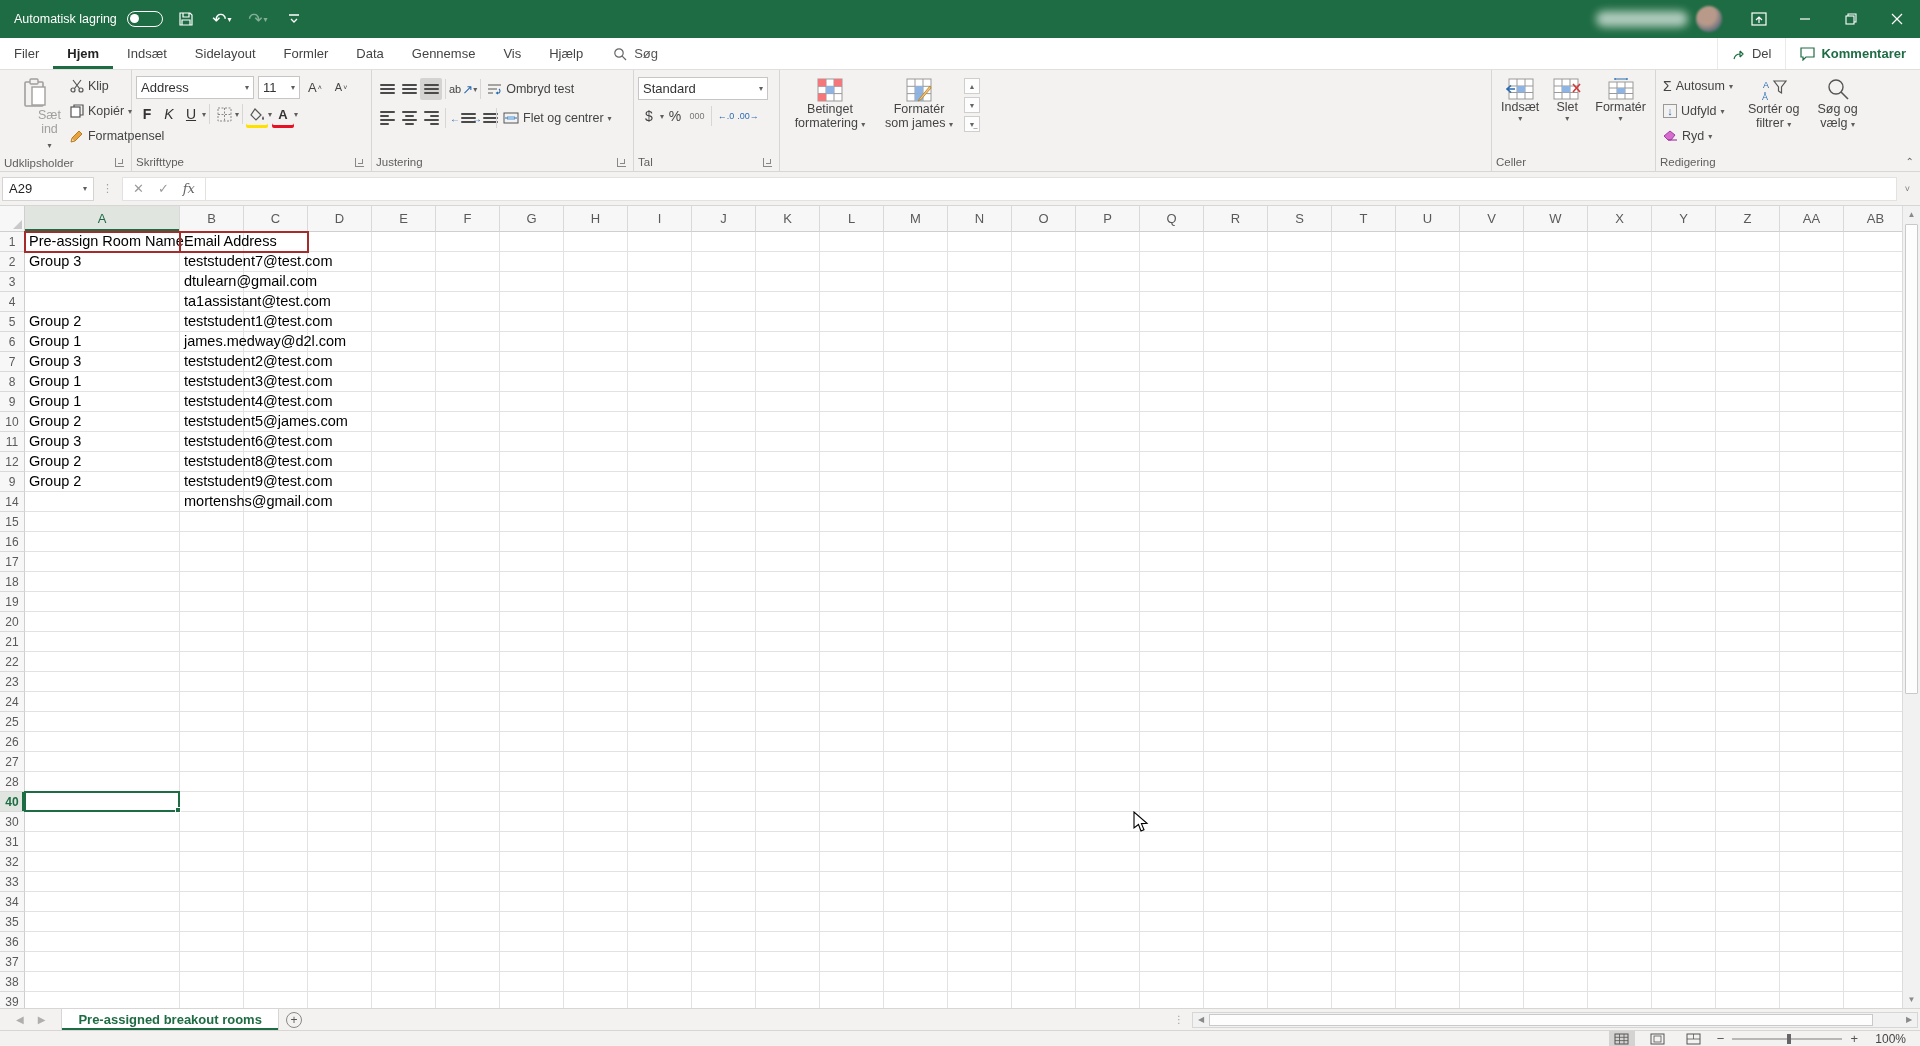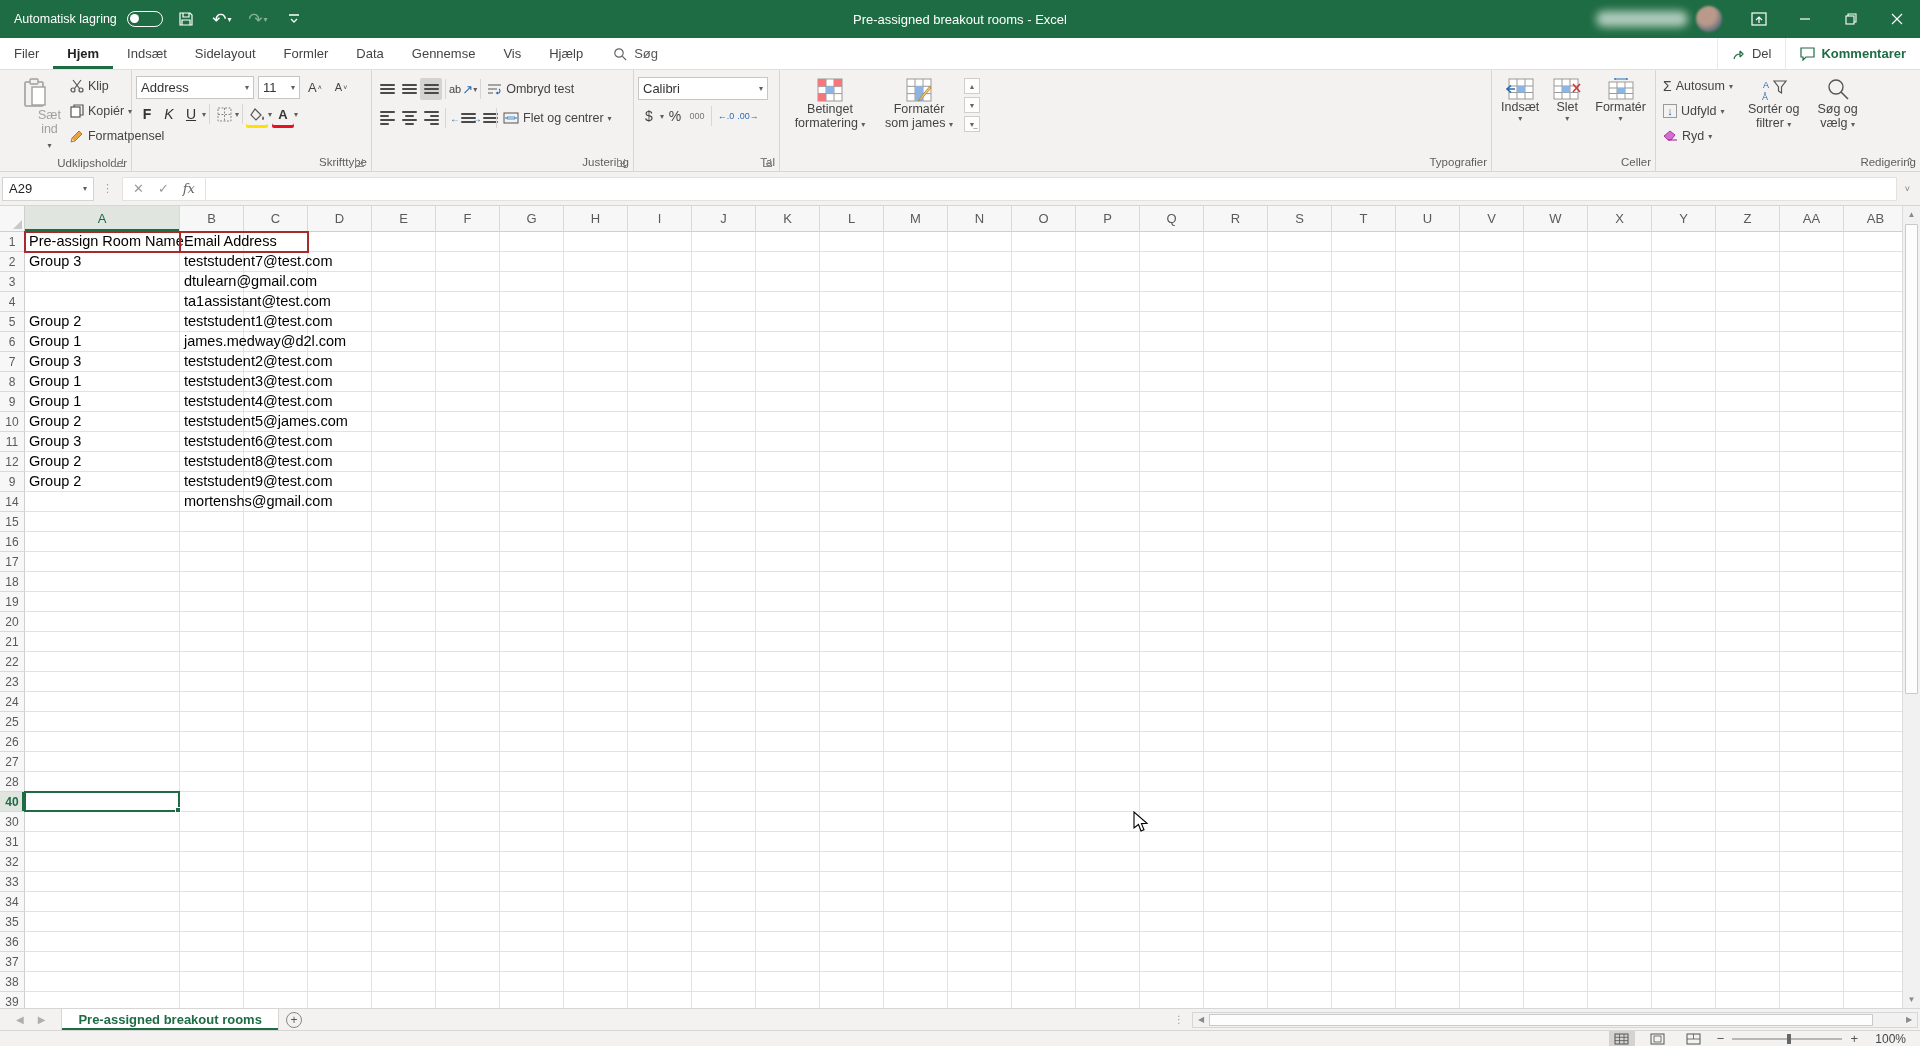--- a/index.html
+++ b/index.html
@@ -34,21 +34,21 @@
   .tabrow-right { margin-left:auto; display:flex; align-items:center; height:100%; }
   .tr-btn { display:flex; align-items:center; gap:6px; padding:0 14px; height:100%; font-size:13px; border-left:1px solid #eceae8; }
   .tr-btn .g { color:#1e6c43; }
   .tr-btn.comments { color:#1e6c43; font-weight:600; }
 
   
   .ribbon { position:absolute; left:0; top:70px; width:1920px; height:102px; background:#f3f2f1;
     display:flex; border-bottom:1px solid #d8d6d4; }
   .group { position:relative; display:flex; flex-direction:column; border-right:1px solid #d8d6d4; padding:4px 4px 0 4px; }
   .group-body { flex:1; display:flex; align-items:flex-start; }
-  .group-label { height:19px; display:flex; align-items:center; justify-content:flex-end; font-size:11.5px; color:#605e5c; position:relative; }
+  .group-label { height:19px; display:flex; align-items:center; justify-content:flex-start; font-size:11.5px; color:#605e5c; position:relative; }
   .launcher { position:absolute; right:3px; bottom:4px; width:9px; height:9px;
     border-left:1px solid #8a8886; border-bottom:1px solid #8a8886; }
   .launcher:after { content:""; position:absolute; right:1px; top:1px; width:4px; height:4px;
     border-right:1px solid #8a8886; border-bottom:1px solid #8a8886; }
   .bigbtn { display:flex; flex-direction:column; align-items:center; justify-content:flex-start;
     padding:4px 6px; border-radius:2px; text-align:center; line-height:1.15; font-size:12.5px; cursor:pointer; }
   .smallrow { display:flex; align-items:center; gap:4px; height:24px; padding:0 3px; border-radius:2px; cursor:pointer; font-size:12.5px; }
   .caret { font-size:8px; color:#605e5c; }
   .disabled-txt { color:#a19f9d;margin-left:28px; }
   .vstack { display:flex; flex-direction:column; justify-content:center; gap:1px; }
@@ -142,21 +142,20 @@
   .zslider { width:110px; height:2px; background:#b9b7b5; position:relative; }
   .zslider .zthumb { position:absolute; left:50%; top:-4px; width:4px; height:10px; background:#666; }
   .zoom-pct { font-size:12px; color:#444; width:38px; text-align:right; }
 </style>
 </head>
 <body>
 
 <div class="app">
 
   <div class="titlebar">
-    <div class="tb-title">Pre-assigned breakout rooms  -  Excel</div>
     <div class="tb-left">
       <span class="autosave-label">Automatisk lagring</span>
       <span class="toggle">
           <span class="knob"></span>
         </span>
       <span class="qat-btn">
         <svg width="16" height="16" viewBox="0 0 16 16">
             <path d="M2 2 h10 l2 2 v10 h-12 z M5 2 v4 h6 v-4 M4 14 v-5 h8 v5" fill="none" stroke="#fff" stroke-width="1.2"></path>
           </svg>
       </span>
@@ -414,21 +413,21 @@
       </div>
       <div class="group-label">
           <span>Justering</span>
           <span class="launcher"></span>
         </div>
     </div>
 
     <div class="group" style="width:146px;">
       <div class="group-body" style="flex-direction:column; gap:5px; padding-top:3px;">
         <div class="combo" style="width:130px;">
-          <span>Calibri</span>
+          <span>Standard</span>
             <span class="caret">▾</span>
         </div>
         <div style="display:flex; align-items:center;">
           <span class="iconbtn" style="font-size:14px;">$</span>
             <span class="caret">▾</span>
           <span class="iconbtn" style="font-size:14px;">%</span>
           <span class="iconbtn" style="font-size:9px; color:#777;">000</span>
           <span class="vsep"></span>
           <span class="iconbtn" style="font-size:9px; color:#2b6cb0;">←.0</span>
           <span class="iconbtn" style="font-size:9px; color:#2b6cb0;">.00→</span>
@@ -464,23 +463,20 @@
             </svg>
           <span>Formatér</span>
           <span><span>som james</span> <span class="caret">▾</span></span>
         </div>
         <div class="chip-scroll">
           <span>▲</span>
           <span>▼</span>
           <span>▼̲</span>
         </div>
       </div>
-      <div class="group-label">
-          <span>Typografier</span>
-        </div>
     </div>
 
     <div class="group" style="width:164px;">
       <div class="group-body" style="justify-content:center; gap:2px;">
         <div class="bigbtn">
           <svg width="28" height="22" viewBox="0 0 28 22">
               <rect x="3" y="1" width="24" height="20" fill="#fff" stroke="#999"></rect>
               <path d="M3 8 H27 M3 14.5 H27 M11 1 V21 M19 1 V21" stroke="#999"></path>
               <rect x="11" y="8" width="8" height="6.5" fill="#8db4e2"></rect>
               <path d="M1 11 L9 11 M5 7.5 L1 11 L5 14.5" fill="none" stroke="#2b6cb0" stroke-width="1.6"></path>

